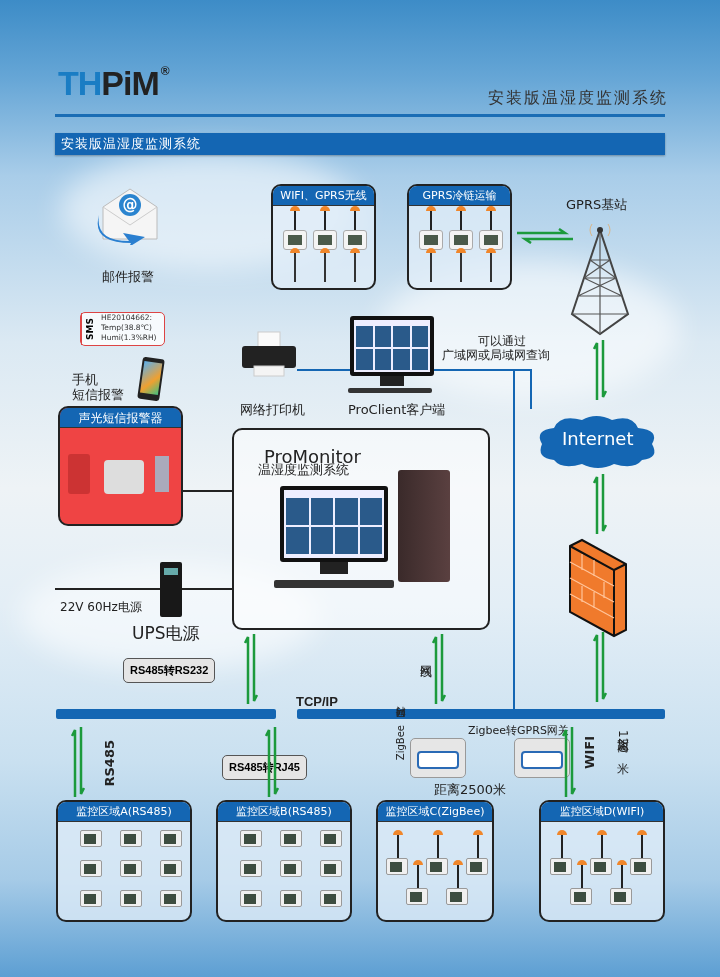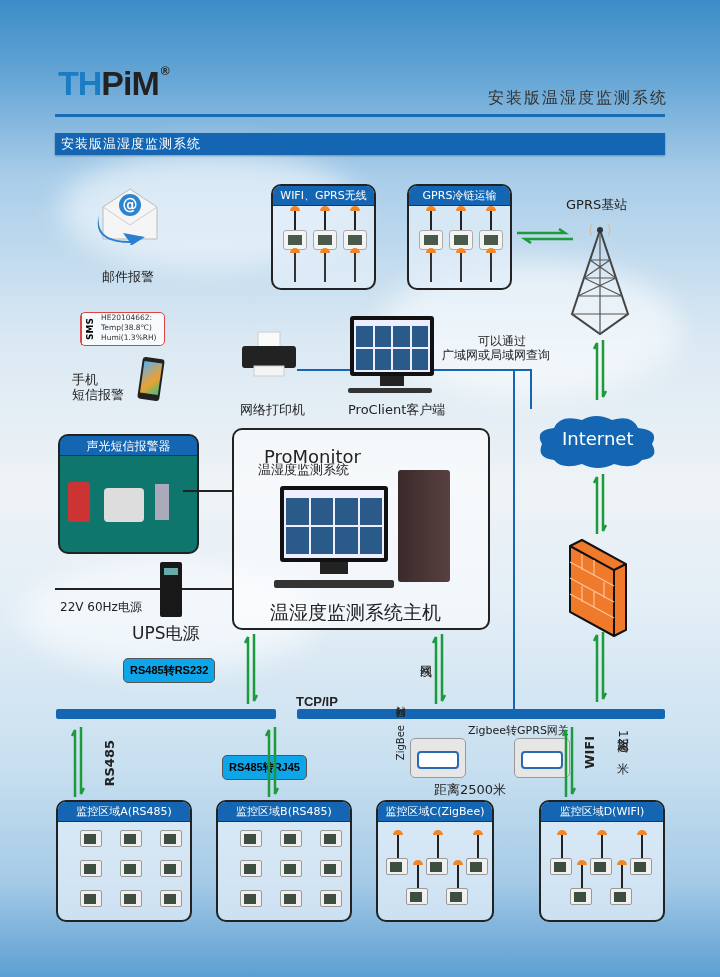--- a/index.html
+++ b/index.html
@@ -14,21 +14,21 @@
 .logo .pim{color:#222}
 .logo .cn{color:#222;margin-left:4px;font-family:"DejaVu Sans",sans-serif}
 .logo .reg{font-size:12px;color:#222;align-self:flex-start;margin-left:2px}
 .subtitle{right:52px;top:88px;font-size:16px;color:#333;letter-spacing:2px}
 .hr{left:55px;top:114px;width:610px;height:3px;background:#1a6db5}
 .banner{left:55px;top:133px;width:610px;height:22px;background:#1466b3;color:#fff;font-size:13px;line-height:22px;padding-left:6px;letter-spacing:1px;box-shadow:0 1px 2px rgba(0,0,0,.3)}
 
 .tbox{position:absolute;border:2px solid #222;border-radius:10px;background:rgba(225,238,248,.75);overflow:hidden}
 .tbox .ttl{background:#1466b3;color:#fff;text-align:center;font-size:11px;height:20px;line-height:20px;border-bottom:1px solid #333}
 .lbl{position:absolute;font-size:12px;color:#222;white-space:nowrap}
-.blabel{position:absolute;border:1px solid #555;border-radius:5px;background:#0ea5e9;font-weight:bold;font-size:11px;padding:4px 6px;font-family:"Liberation Sans",sans-serif}
+.blabel{position:absolute;border:1px solid #555;border-radius:5px;background:#e5e5e5;font-weight:bold;font-size:11px;padding:4px 6px;font-family:"Liberation Sans",sans-serif}
 .bus{position:absolute;height:10px;background:#1466b3;border-radius:2px}
 .wire{position:absolute;background:#1466b3}
 .bwire{position:absolute;background:#222}
 .device{position:absolute;width:24px;height:20px;background:#f4f4f4;border:1px solid #aaa;border-radius:3px}
 .device::after{content:"";position:absolute;left:4px;top:4px;width:14px;height:10px;background:#4a5a4a}
 .panel{position:absolute;width:22px;height:17px;background:#f0f0f0;border:1px solid #999;border-radius:2px}
 .panel::after{content:"";position:absolute;left:3px;top:3px;width:12px;height:10px;background:#3d4d40}
 .ant{position:absolute;width:2px;background:#222}
 .ant::before{content:"";position:absolute;left:-4px;top:-4px;width:10px;height:5px;background:#f0862a;border-radius:5px 5px 0 0}
 .vt{writing-mode:vertical-rl;position:absolute;font-size:12px;color:#222}
@@ -116,21 +116,21 @@
 <div class="abs" style="left:380px;top:376px;width:24px;height:10px;background:#222"></div>
 <div class="abs" style="left:348px;top:388px;width:84px;height:5px;background:#333;border-radius:2px"></div>
 <div class="lbl" style="left:348px;top:401px;font-size:13px">ProClient客户端</div>
 <div class="lbl" style="left:478px;top:333px;font-size:12px">可以通过</div>
 <div class="lbl" style="left:442px;top:347px;font-size:12px">广域网或局域网查询</div>
 <div class="wire" style="left:297px;top:369px;width:53px;height:2px"></div>
 <div class="wire" style="left:434px;top:369px;width:96px;height:2px"></div>
 <div class="wire" style="left:513px;top:369px;width:2px;height:340px"></div>
 <div class="wire" style="left:530px;top:369px;width:2px;height:40px"></div>
 
-<div class="tbox" style="left:58px;top:434px;width:141px;height:120px;background:#0f766e">
+<div class="tbox" style="left:58px;top:406px;width:125px;height:120px;background:#ef4444">
   <div class="ttl" style="font-size:12px">声光短信报警器</div>
   <div class="abs" style="left:8px;top:46px;width:22px;height:40px;background:#c33;border-radius:3px"></div>
   <div class="abs" style="left:44px;top:52px;width:40px;height:34px;background:#ddd;border-radius:4px"></div>
   <div class="abs" style="left:95px;top:48px;width:14px;height:36px;background:#aab"></div>
 </div>
 <div class="bwire" style="left:183px;top:490px;width:50px;height:2px"></div>
 
 <div class="abs" style="left:232px;top:428px;width:258px;height:202px;border:2px solid #222;border-radius:10px;background:rgba(255,255,255,.5)">
   <div class="lbl" style="left:30px;top:16px;font-size:18px">ProMonitor</div>
   <div class="lbl" style="left:24px;top:31px;font-size:13px">温湿度监测系统</div>
@@ -142,21 +142,20 @@
         <div style="background:#2a5a8a"></div>
       <div style="background:#2a5a8a"></div>
         <div style="background:#2a5a8a"></div>
         <div style="background:#2a5a8a"></div>
         <div style="background:#2a5a8a"></div>
     </div>
   </div>
   <div class="abs" style="left:86px;top:132px;width:28px;height:12px;background:#222"></div>
   <div class="abs" style="left:40px;top:150px;width:120px;height:8px;background:#333;border-radius:2px"></div>
   <div class="abs" style="left:164px;top:40px;width:52px;height:112px;background:linear-gradient(90deg,#3a2a2a,#5a4040);border-radius:3px"></div>
-  <div class="lbl" style="left:36px;top:170px;font-size:19px">温湿度监测系统主机</div>
 </div>
 <div class="bwire" style="left:55px;top:588px;width:177px;height:2px"></div>
 <div class="abs" style="left:160px;top:562px;width:22px;height:55px;background:#181818;border-radius:2px">
   <div style="margin:6px 4px;height:7px;background:#6aa"></div>
 </div>
 <div class="lbl" style="left:60px;top:599px">22V  60Hz电源</div>
 <div class="lbl" style="left:132px;top:622px;font-size:17px">UPS电源</div>
 
 <svg class="abs" style="left:534px;top:412px" width="130" height="60">
   <path d="M20 48 Q2 46 8 32 Q0 18 20 16 Q26 2 48 8 Q62 0 78 8 Q98 2 104 16 Q126 18 118 32 Q126 46 108 48 Q100 58 80 52 Q64 60 48 52 Q28 58 20 48Z" fill="#1466b3"></path>

